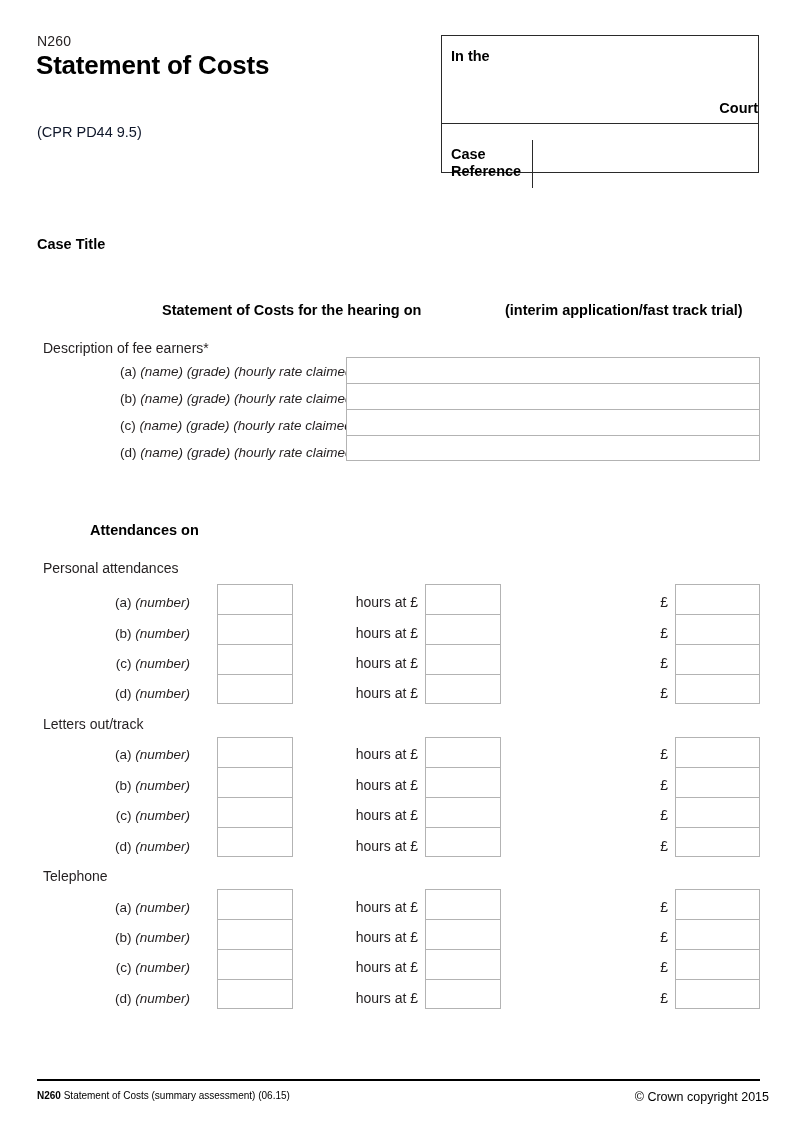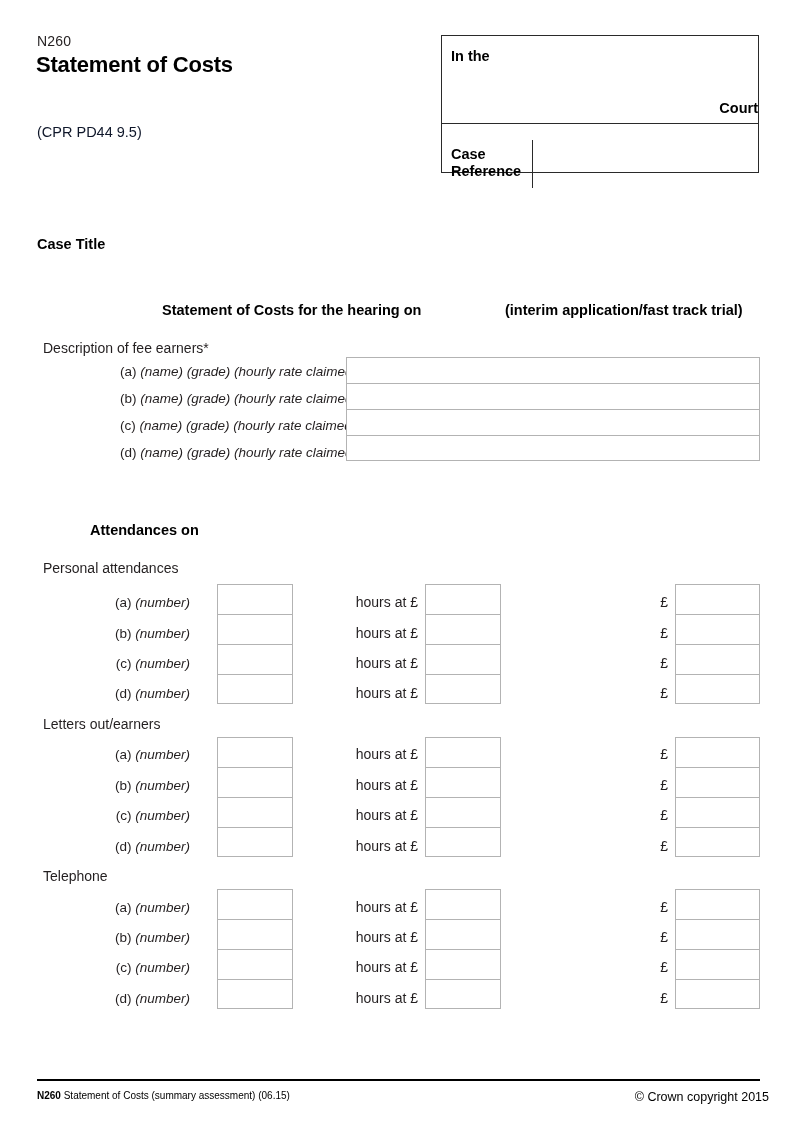--- a/index.html
+++ b/index.html
@@ -27,21 +27,21 @@
     top: 33px;
     font-size: 14px;
     letter-spacing: 0.2px;
     color: #231f20;
   }
   .doc-title {
     position: absolute;
     left: 36px;
     top: 52px;
     width: 390px;
-    font-size: 22px;
+    font-size: 26px;
     font-weight: bold;
     line-height: 26px;
     letter-spacing: -0.2px;
     color: #000;
   }
   .doc-title .line2 { display: block; }
   .doc-subtitle {
     position: absolute;
     left: 37px;
     top: 124px;
@@ -346,21 +346,21 @@
     <div class="cell"></div>
     <div class="cell"></div>
   </div>
   <div class="col-c" style="top:584px;">
     <div class="cell"></div>
     <div class="cell"></div>
     <div class="cell"></div>
     <div class="cell"></div>
   </div>
 
-  <div class="group-heading" style="top:716px;">Letters out/earners</div>
+  <div class="group-heading" style="top:716px;">Letters out/track</div>
 
   <div class="row-label" style="top:747px;">
     <span>(a)</span>
     <em>(number)</em>
   </div>
   <div class="row-label" style="top:778px;">
     <span>(b)</span>
     <em>(number)</em>
   </div>
   <div class="row-label" style="top:808px;">

